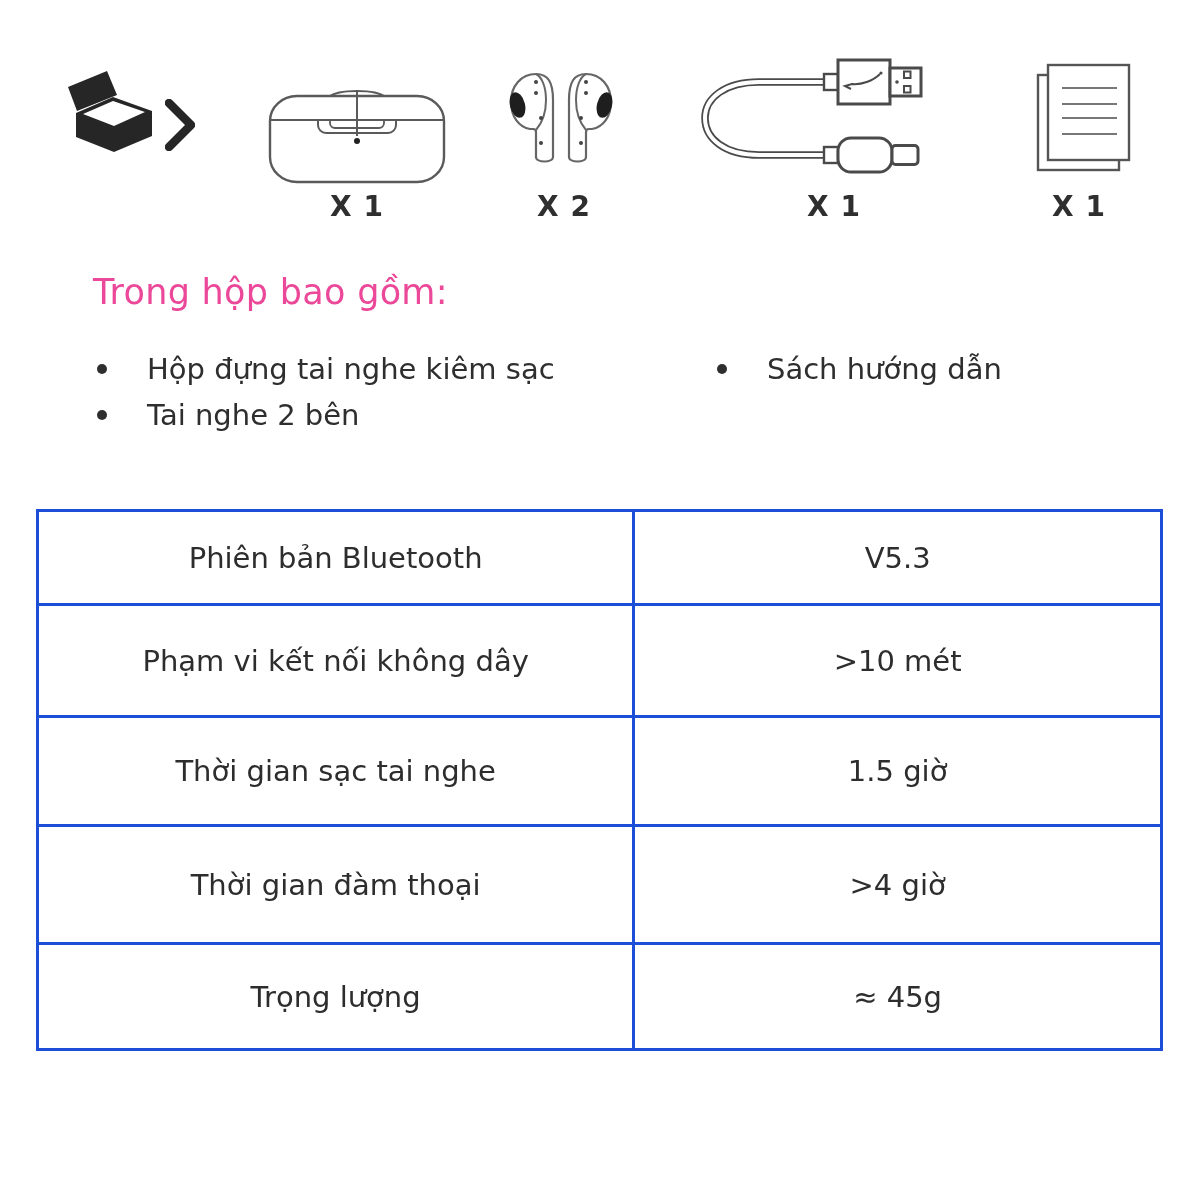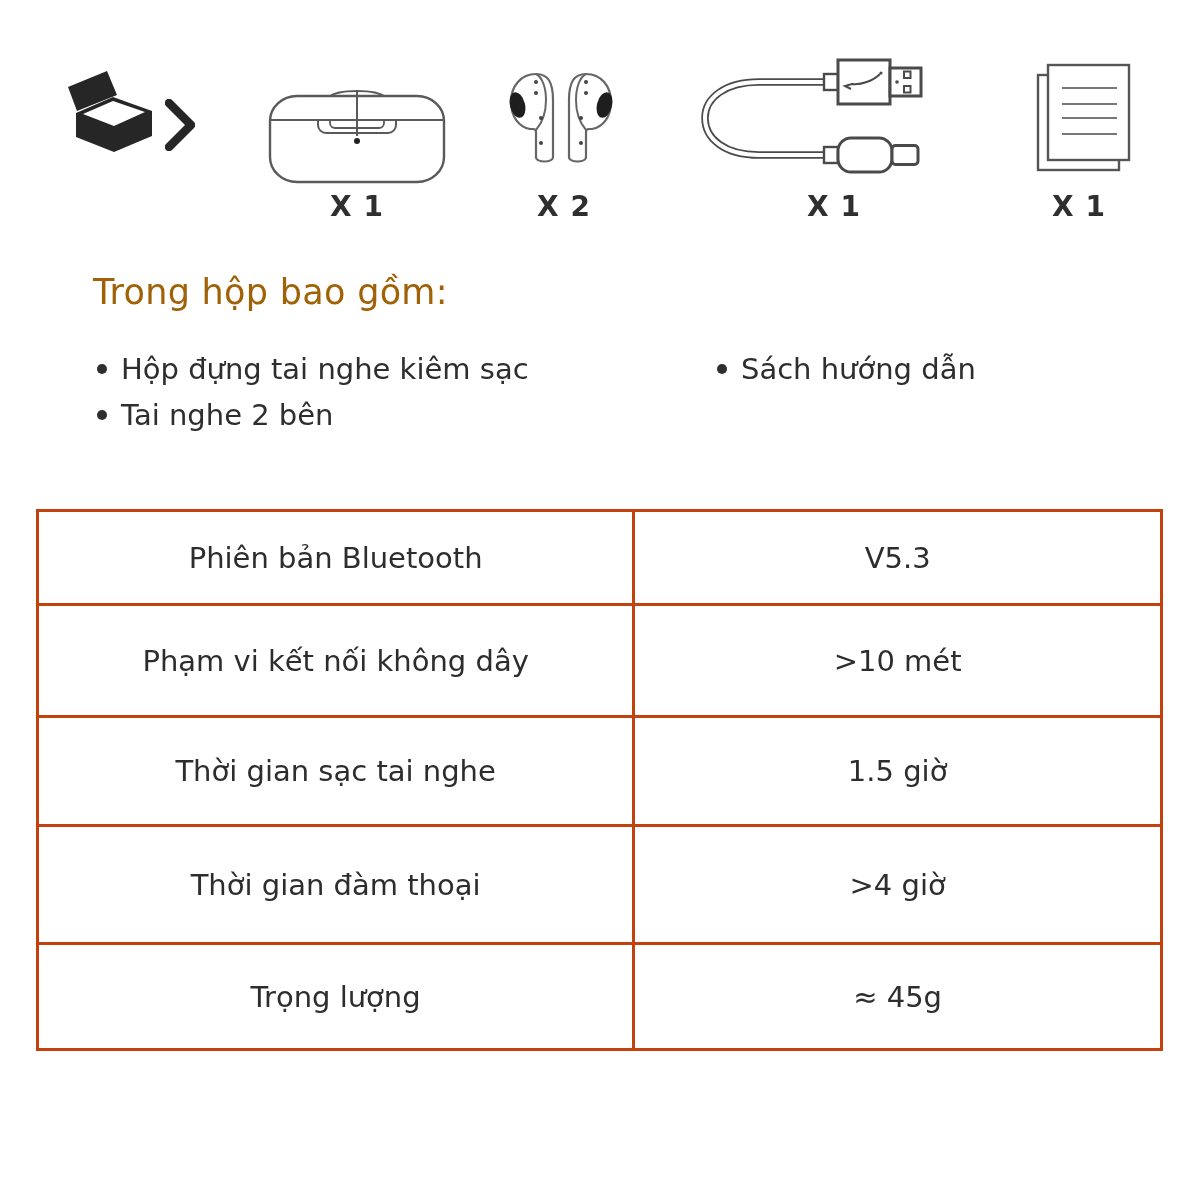--- a/index.html
+++ b/index.html
@@ -11,37 +11,37 @@
   .abs{position:absolute;}
   
   .qty{
     position:absolute;top:190px;transform:translateX(-50%);
     font-size:28px;font-weight:600;letter-spacing:1px;color:#2f2f2f;
     white-space:nowrap;
   }
   
   .heading{
     position:absolute;left:93px;top:272px;margin:0;
-    font-size:35px;font-weight:400;color:#a16207;letter-spacing:.3px;
+    font-size:35px;font-weight:400;color:#ec4899;letter-spacing:.3px;
   }
   .bullets{position:absolute;top:346px;margin:0;padding:0;list-style:none;}
   .bullets.left{left:97px;}
   .bullets.right{left:717px;}
   .bullets li{
-    display:flex;align-items:center;gap:14px;height:46px;
+    display:flex;align-items:center;gap:40px;height:46px;
     font-size:29px;color:#2e2e2e;white-space:nowrap;
   }
   .dot{width:10px;height:10px;border-radius:50%;background:#2e2e2e;flex:none;}
   
   table.specs{
     position:absolute;left:36px;top:509px;width:1127px;
     border-collapse:collapse;table-layout:fixed;
   }
   table.specs td{
-    border:3px solid #c2410c;text-align:center;vertical-align:middle;
+    border:3px solid #1d4ed8;text-align:center;vertical-align:middle;
     font-size:29px;color:#2d2d2d;padding:0 10px;
   }
   table.specs td.lbl{width:51%;}
   tr.r0{height:94px;} tr.r1{height:112px;} tr.r2{height:100px;}
   tr.r3{height:109px;} tr.r4{height:118px;} tr.r5{height:106px;}
   svg{display:block;}
 </style>
 </head>
 <body>
 

